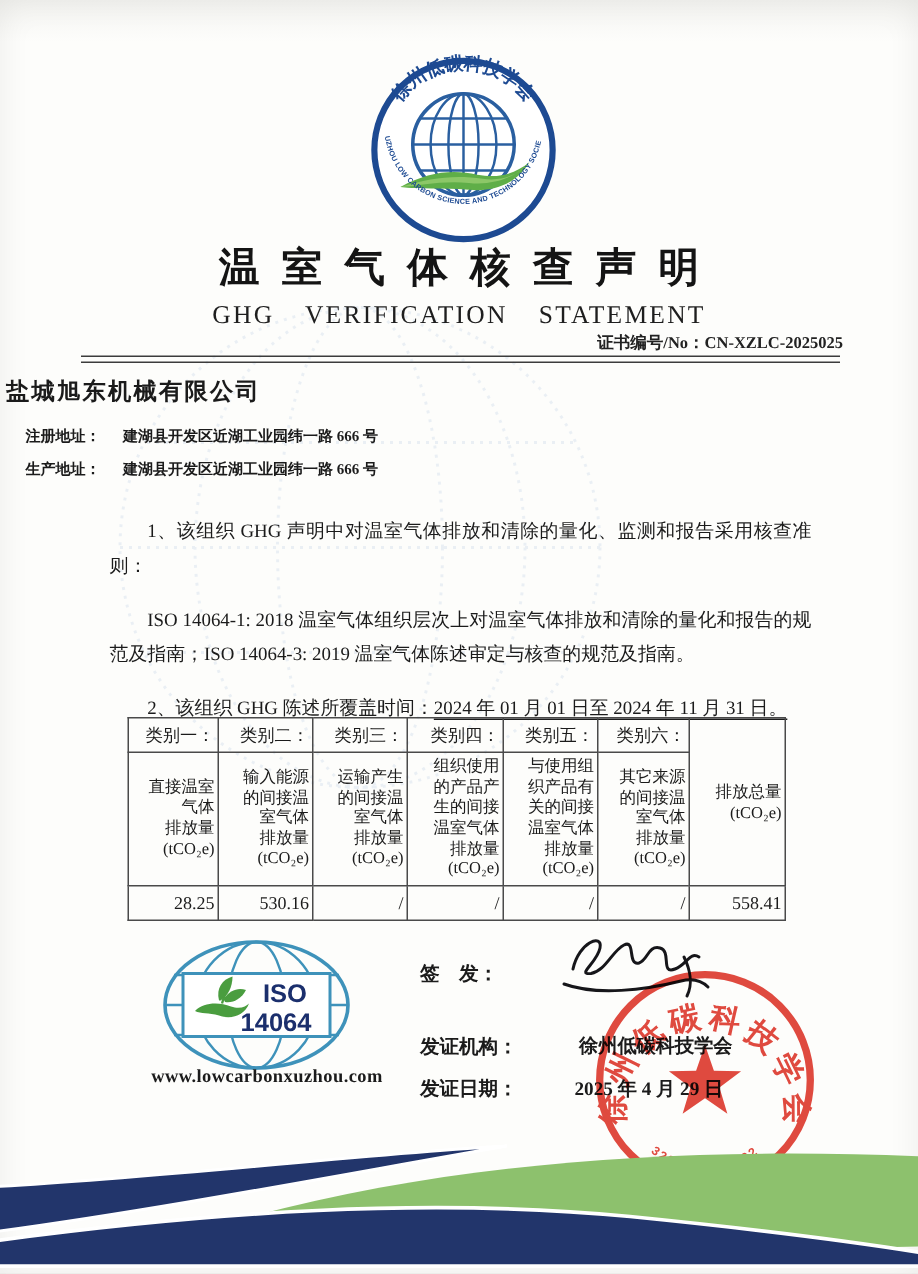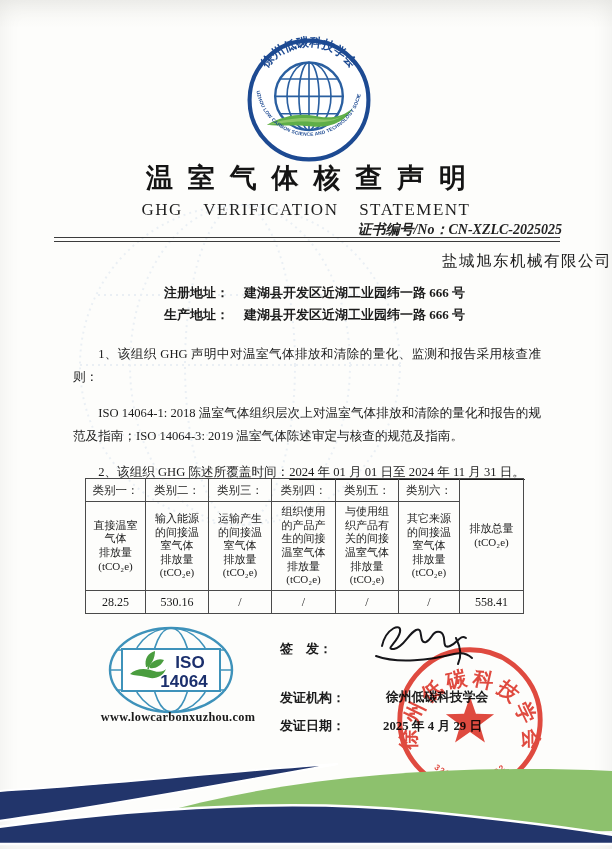--- a/index.html
+++ b/index.html
@@ -24,45 +24,45 @@
   .title-cn{
     left:0;right:0;top:160px;text-align:center;
     font-size:27px;font-weight:bold;letter-spacing:0.55em;text-indent:0.55em;
     color:#141414;
   }
   .title-en{
     left:0;right:0;top:200px;text-align:center;
     font-size:17px;letter-spacing:1.5px;word-spacing:15px;color:#1e1e1e;
   }
   .cert-no{
-    right:50px;top:221px;font-size:14px;font-weight:bold;color:#222;font-style:italic;
+    right:50px;top:221px;font-size:11px;font-weight:bold;color:#222;
   }
   .dbl-rule{
     left:54px;right:52px;top:237px;height:2.5px;
     border-top:1.6px solid #3c3c3c;border-bottom:1px solid #3c3c3c;
   }
   .company{
-    left:4px;right:0;top:251px;text-align:right;
-    font-size:15.5px;font-weight:400;letter-spacing:1.5px;
-  }
-  .addr{left:17px;right:0;text-align:center;font-size:13px;font-weight:bold;}
+    left:4px;right:0;top:251px;text-align:left;
+    font-size:15.5px;font-weight:700;letter-spacing:1.5px;
+  }
+  .addr{left:17px;right:0;text-align:left;font-size:10px;font-weight:bold;}
   .addr .v{margin-left:15px;}
   .addr1{top:284px;} .addr2{top:306px;}
   
   .para-wrap{left:61px;top:331px;width:492px;font-size:12.6px;line-height:23.4px;text-align:justify;}
   .para-wrap p{margin:12px;text-indent:2em;}
   .para-wrap p.noindent{text-indent:0;font-weight:bold;}
   .u{text-decoration:underline;text-underline-offset:3px;}
   
   table.ghg{
     position:absolute;left:85px;top:478px;width:438px;
     border-collapse:collapse;table-layout:fixed;
   }
   table.ghg td{
-    border:1px solid #4a4a4a;text-align:center;vertical-align:middle;
+    border:1px solid #4a4a4a;text-align:right;vertical-align:middle;
     padding:1px 2px;
   }
   table.ghg{border:1.8px solid #2b2b2b;}
   td.t-cat{font-size:11.5px;height:20px;}
   td.t-desc{font-size:11px;line-height:13.6px;white-space:pre-line;height:86px;}
   td.t-val{font-size:12px;height:20px;}
   td.t-total{font-size:11px;line-height:14px;white-space:pre-line;}
   
   .iso-badge{left:106px;top:626px;}
   .website{left:88px;top:710px;width:180px;text-align:center;font-size:12.3px;font-weight:bold;letter-spacing:0.3px;}

